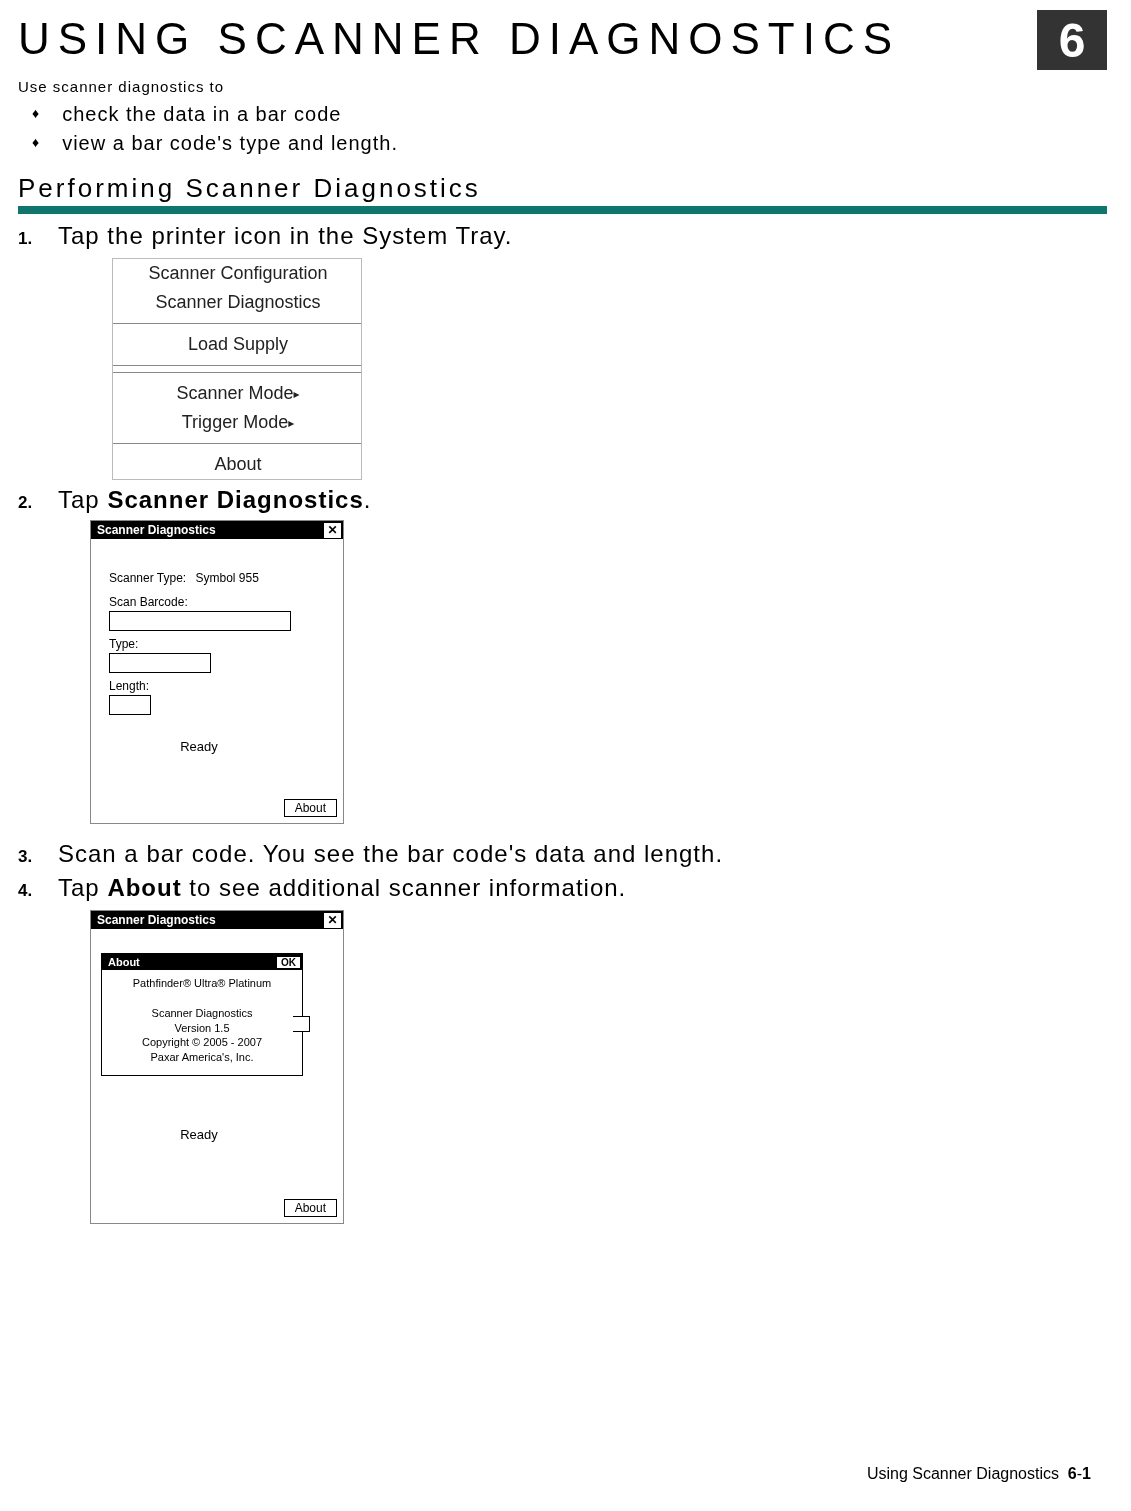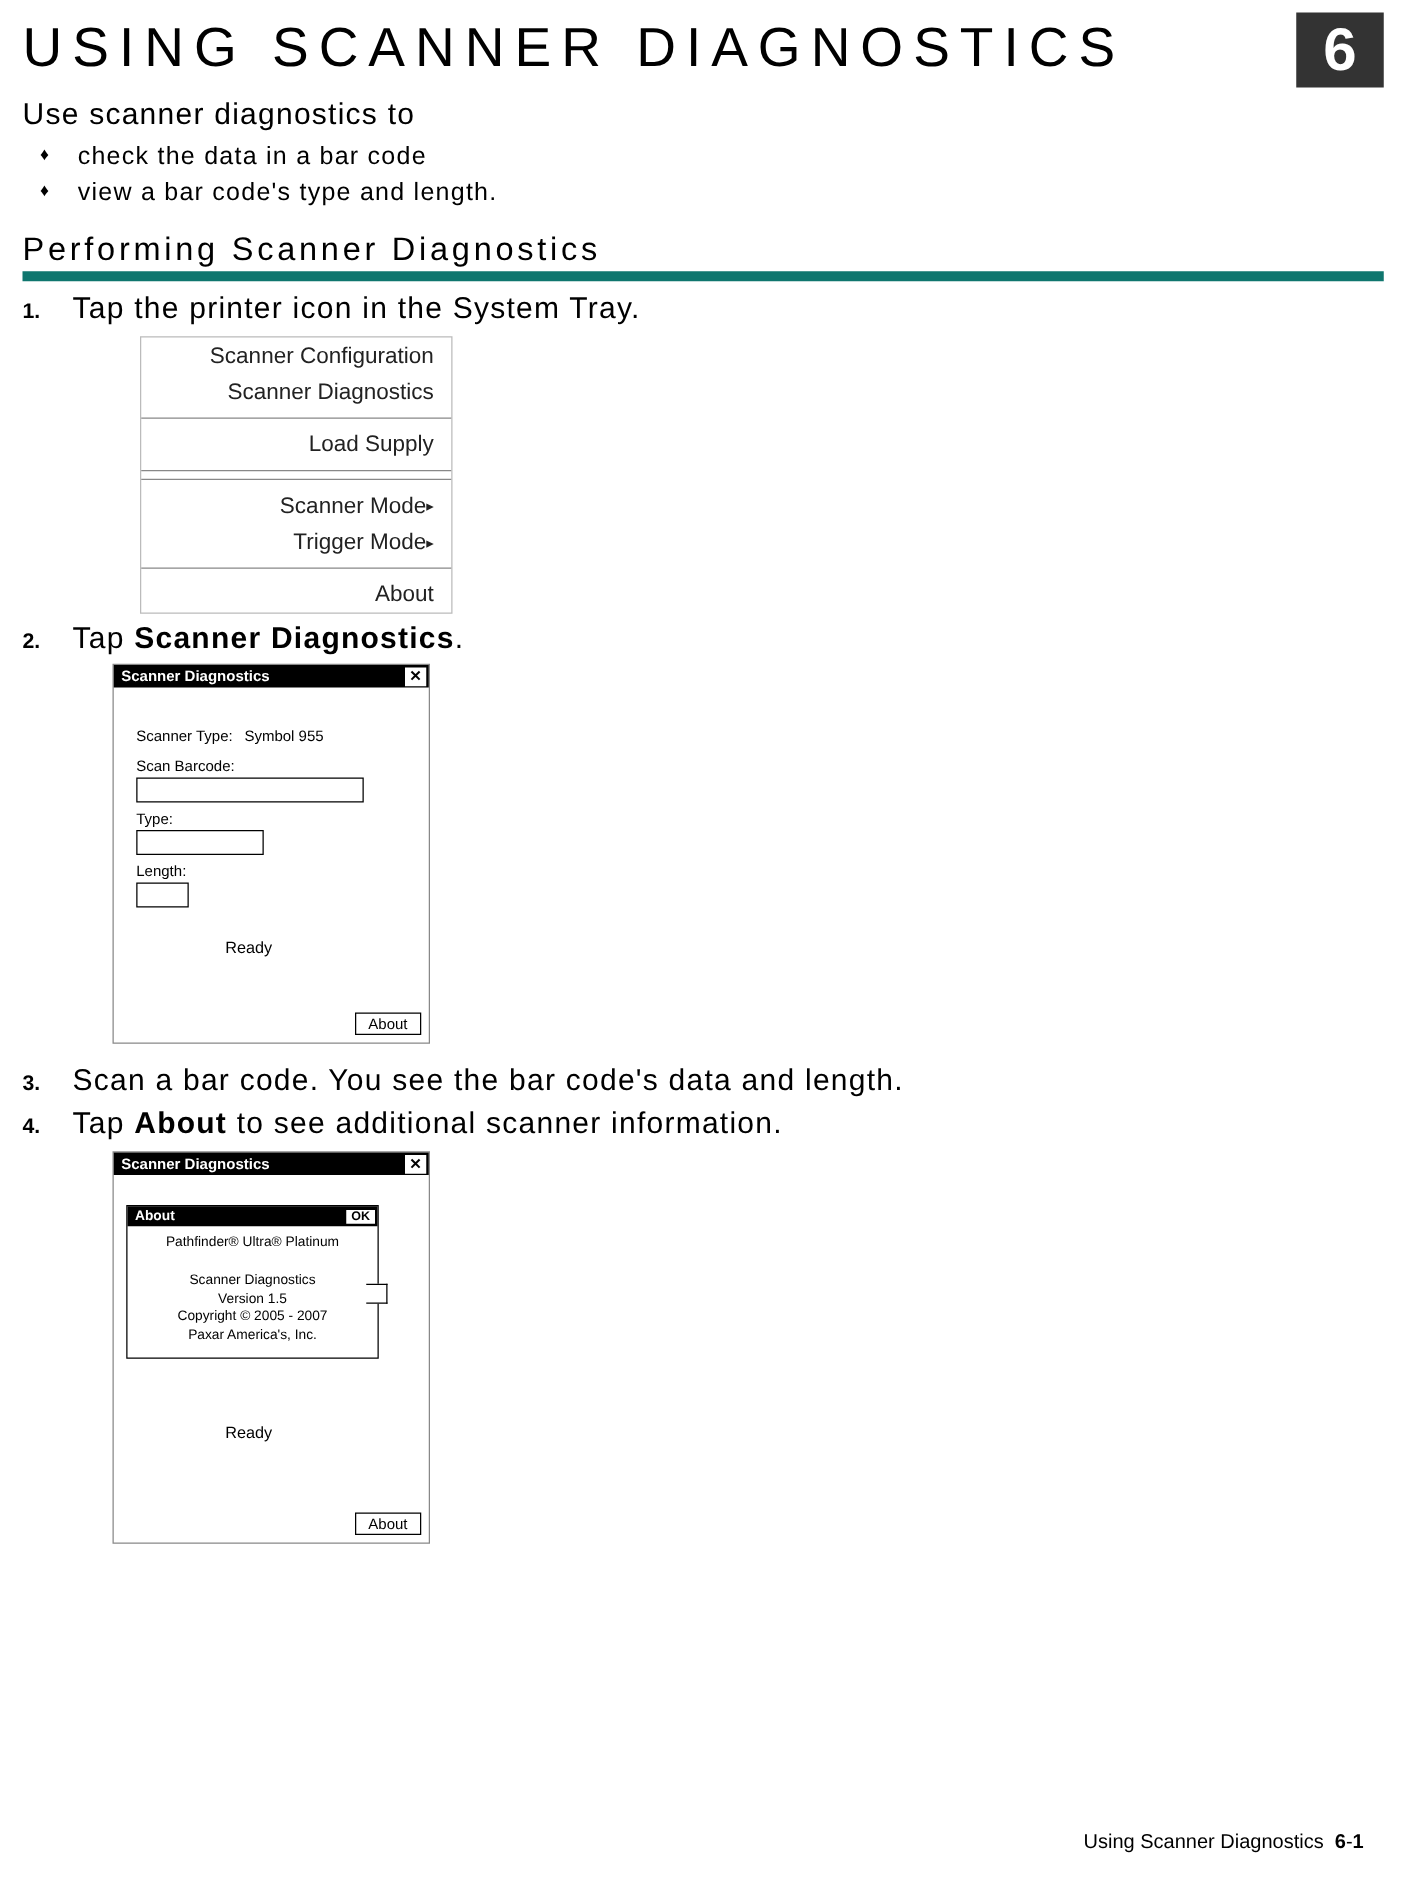--- a/index.html
+++ b/index.html
@@ -34,21 +34,21 @@
     background: #333;
     color: #fff;
     font-size: 48px;
     font-weight: 700;
     display: flex;
     align-items: center;
     justify-content: center;
     margin-top: 0;
   }
   .intro-line {
-    font-size: 24px;
+    font-size: 15px;
     letter-spacing: 1px;
     margin: 4px 0 8px 0;
   }
   ul.diamond {
     list-style: none;
     margin: 2px 0 18px 0;
     padding-left: 46px;
   }
   ul.diamond li {
     font-size: 20px;
@@ -92,21 +92,21 @@
     margin: 8px 0 6px 94px;
     width: 248px;
     border: 1px solid #bbb;
     background: #fff;
     box-shadow: 0 0 0 transparent;
     font-family: Tahoma, Arial, sans-serif;
   }
   .ss-menu .hr { border-top: 1px solid #888; margin: 6px 0; }
   .ss-menu .mi {
     display: flex;
-    justify-content: flex-end;
+    justify-content: center;
     align-items: center;
     padding: 4px 14px 4px 16px;
     font-size: 18px;
     color: #222;
   }
   .ss-menu .arrow {
     font-size: 12px;
   }
 
   

